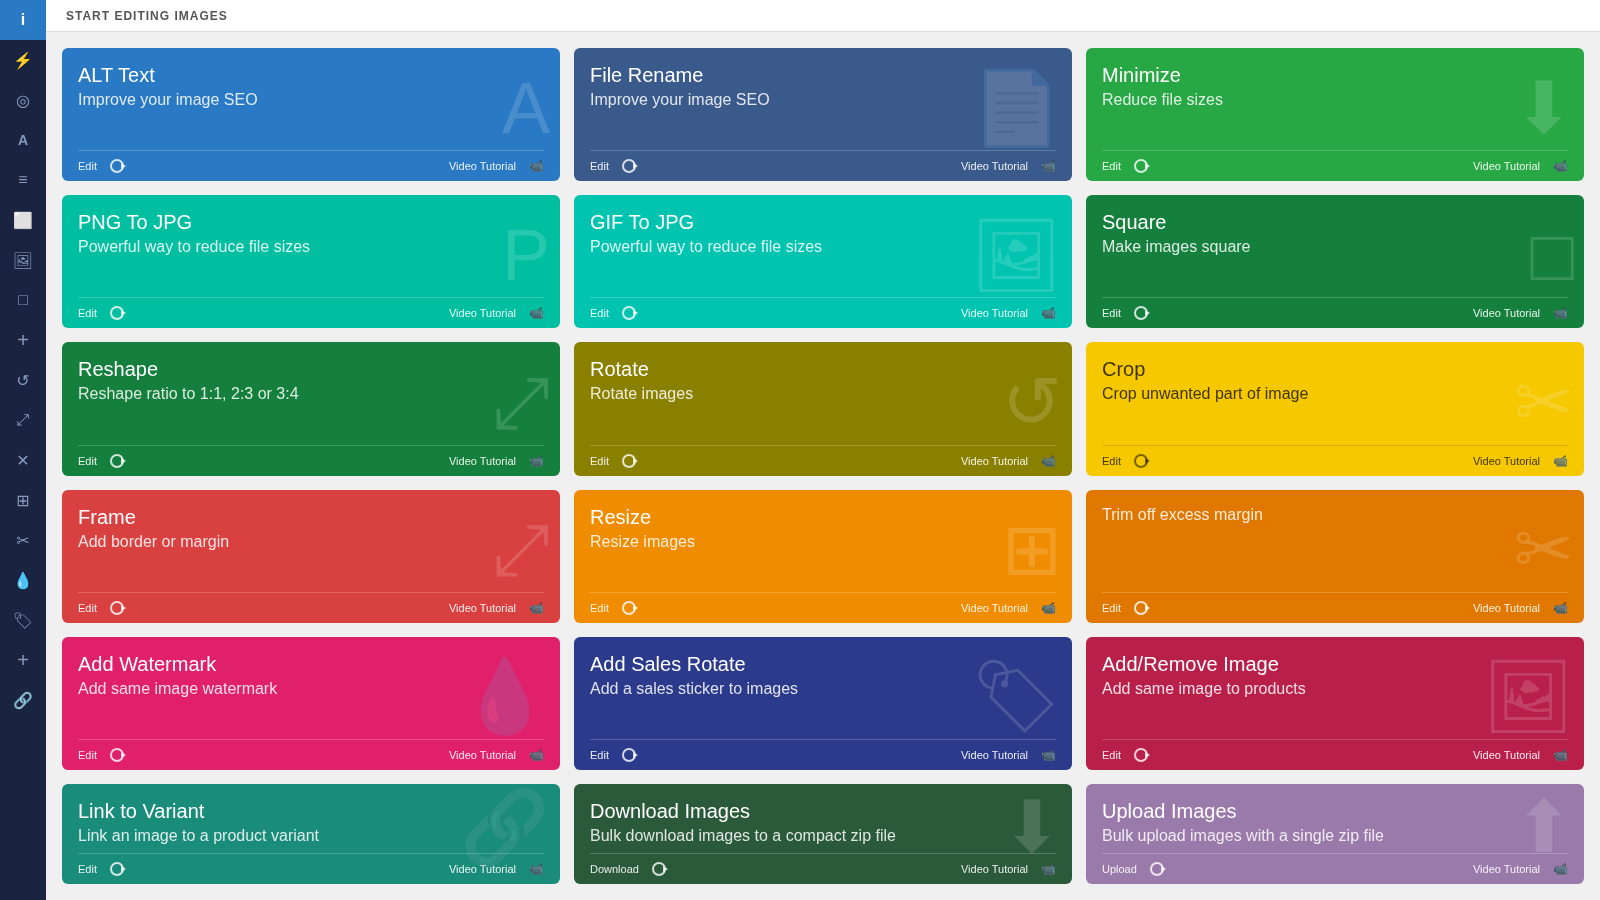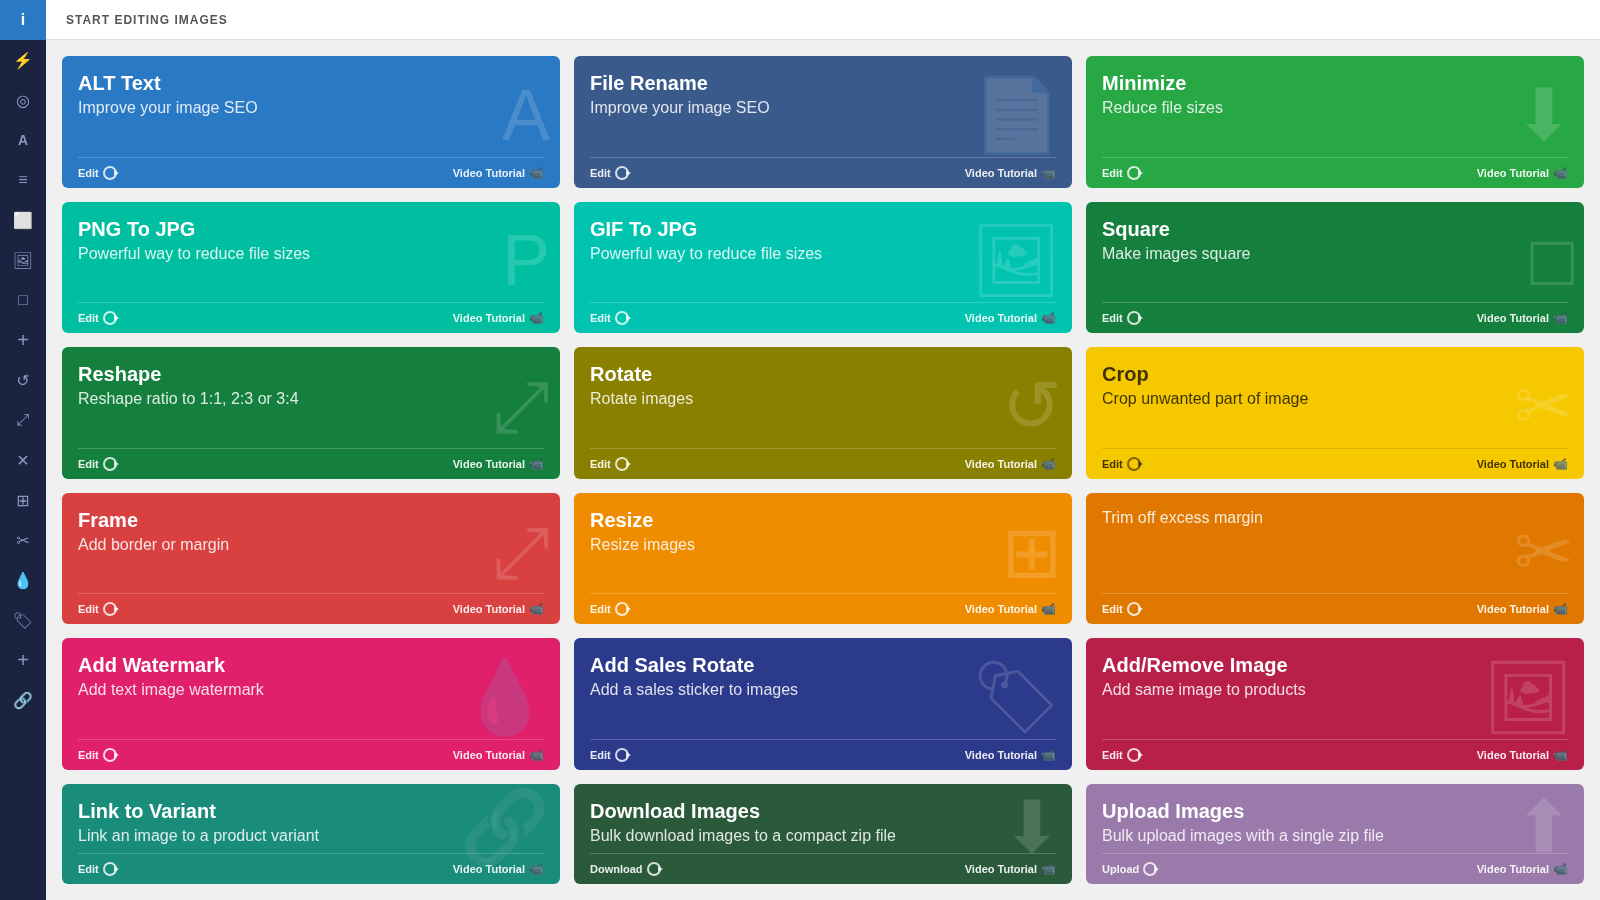--- a/index.html
+++ b/index.html
@@ -47,21 +47,21 @@
       overflow: hidden;
     }
     #header {
       background: white;
       padding: 10px 20px;
       font-size: 12px;
       font-weight: 600;
       color: #555;
       letter-spacing: 1px;
       border-bottom: 1px solid #ddd;
-      height: 40px;
+      height: 32px;
       display: flex;
       align-items: center;
     }
     #grid-container {
       flex: 1;
       padding: 16px;
       display: grid;
       grid-template-columns: repeat(3, 1fr);
       grid-template-rows: repeat(5, 1fr);
       gap: 14px;
@@ -73,21 +73,21 @@
       border-radius: 6px;
       padding: 16px 16px 0 16px;
       display: flex;
       flex-direction: column;
       position: relative;
       overflow: hidden;
       cursor: pointer;
     }
     .card-title {
       font-size: 20px;
-      font-weight: 700;
+      font-weight: 400;
       color: white;
       margin-bottom: 4px;
     }
     .card-subtitle {
       font-size: 16px;
       color: rgba(255,255,255,0.85);
       font-weight: 500;
       margin-bottom: auto;
     }
     .card-footer {
@@ -96,22 +96,21 @@
       align-items: center;
       padding: 8px 0;
       margin-top: 8px;
       border-top: 1px solid rgba(255,255,255,0.2);
     }
     .card-footer-link {
       font-size: 11px;
       color: rgba(255,255,255,0.9);
       display: flex;
       align-items: center;
-      gap: 4px;
-      font-weight: bold;
+      gap: 13px;
     }
     .card-icon-bg {
       position: absolute;
       right: 10px;
       top: 50%;
       transform: translateY(-60%);
       font-size: 72px;
       opacity: 0.15;
       color: white;
       pointer-events: none;
@@ -409,21 +408,21 @@
       </span>
       <span class="card-footer-link">
         <span>Video Tutorial</span>
         <span class="video-icon">📹</span>
       </span>
     </div>
   </div>
       <div class="card card-pink">
     <div class="card-icon-bg">💧</div>
     <div class="card-title">Add Watermark</div>
-    <div class="card-subtitle">Add text image watermark</div>
+    <div class="card-subtitle">Add same image watermark</div>
     <div class="card-footer">
       <span class="card-footer-link">
         <span>Edit</span>
         <span class="circle-icon"></span>
       </span>
       <span class="card-footer-link">
         <span>Video Tutorial</span>
         <span class="video-icon">📹</span>
       </span>
     </div>

